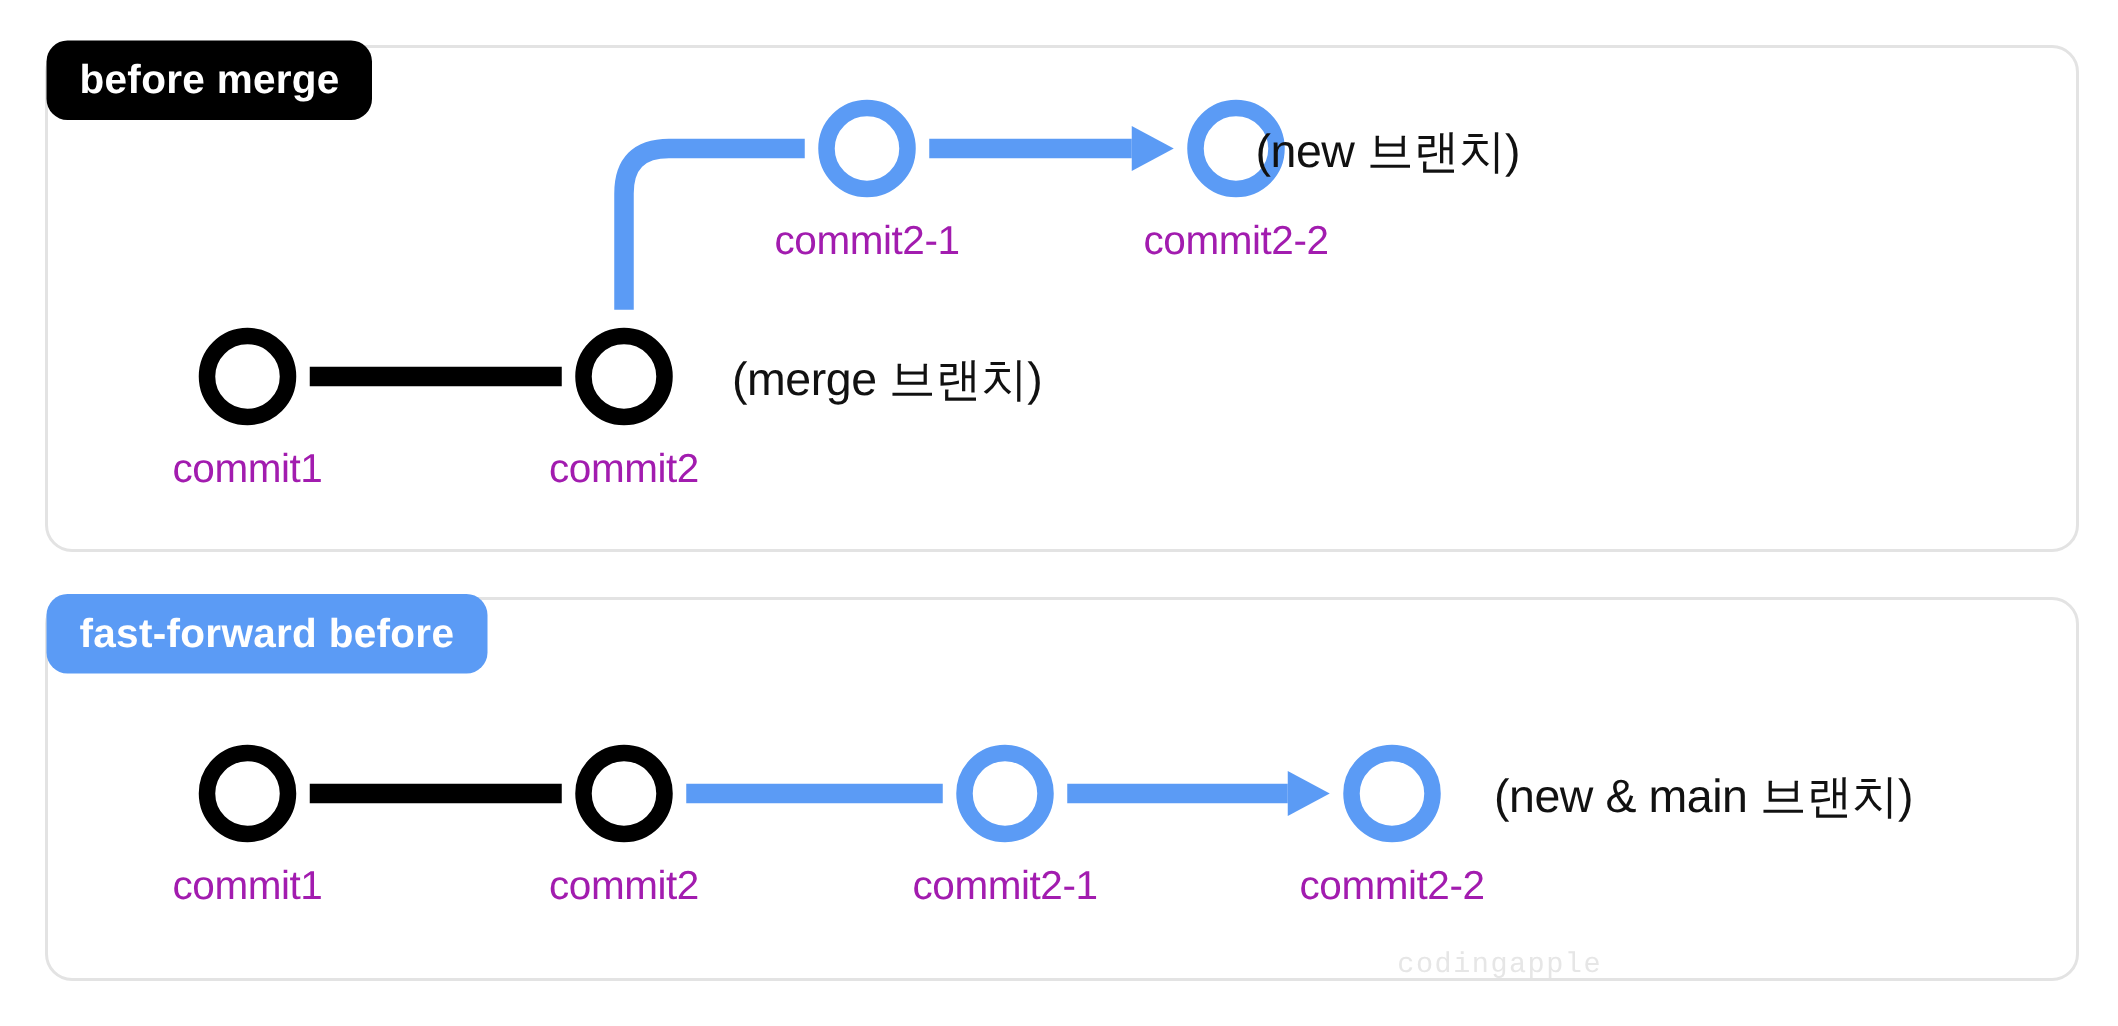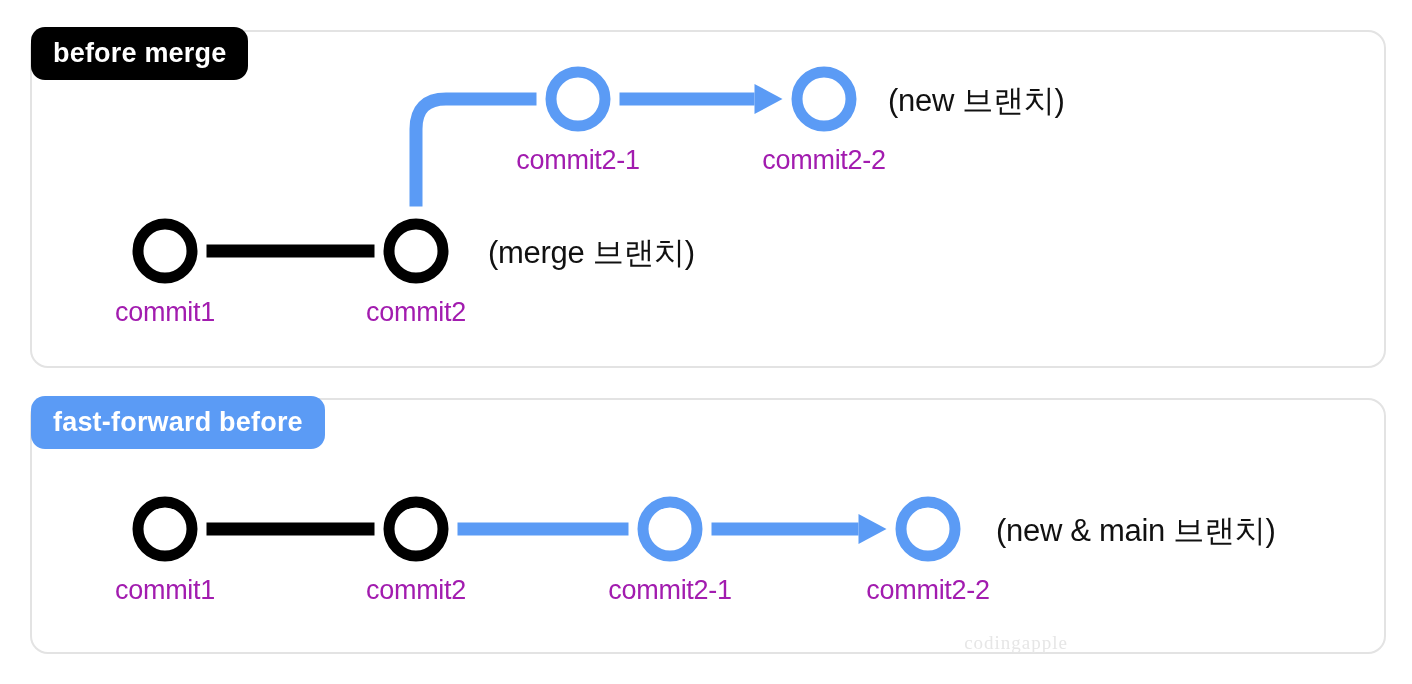--- a/index.html
+++ b/index.html
@@ -78,21 +78,21 @@
     font-size: 31px;
     font-weight: 400;
     color: #111111;
     white-space: nowrap;
     letter-spacing: -0.3px;
   }
   .watermark {
     position: absolute;
     right: 52px;
     bottom: 30px;
-    font-family: Liberation Serif, serif;
+    font-family: Liberation Mono, monospace;
     font-size: 19px;
     color: #e6e6e6;
     letter-spacing: 1px;
     user-select: none;
   }
 </style>
 </head>
 <body>
 
 <div class="canvas">
@@ -129,19 +129,19 @@
       <div class="node-label" style="left: 578px; top: 145px;">commit2-1</div>
       <div class="node-label" style="left: 824px; top: 145px;">commit2-2</div>
       <div class="node-label" style="left: 165px; top: 575px;">commit1</div>
       <div class="node-label" style="left: 416px; top: 575px;">commit2</div>
       <div class="node-label" style="left: 670px; top: 575px;">commit2-1</div>
       <div class="node-label" style="left: 928px; top: 575px;">commit2-2</div>
     </div>
 
   <div class="branch-label" id="label-main-branch" style="left:488px; top:232px;">(merge 브랜치)</div>
 
-  <div class="branch-label" id="label-new-branch" style="left:888px; top:80px;">(new 브랜치)</div>
+  <div class="branch-label" id="label-new-branch" style="left:837px; top:80px;">(new 브랜치)</div>
 
   <div class="branch-label" id="label-merged-branch" style="left:996px; top:510px;">(new &amp; main 브랜치)</div>
 
   <div class="watermark">codingapple</div>
 
 </div>
 
 </body></html>

